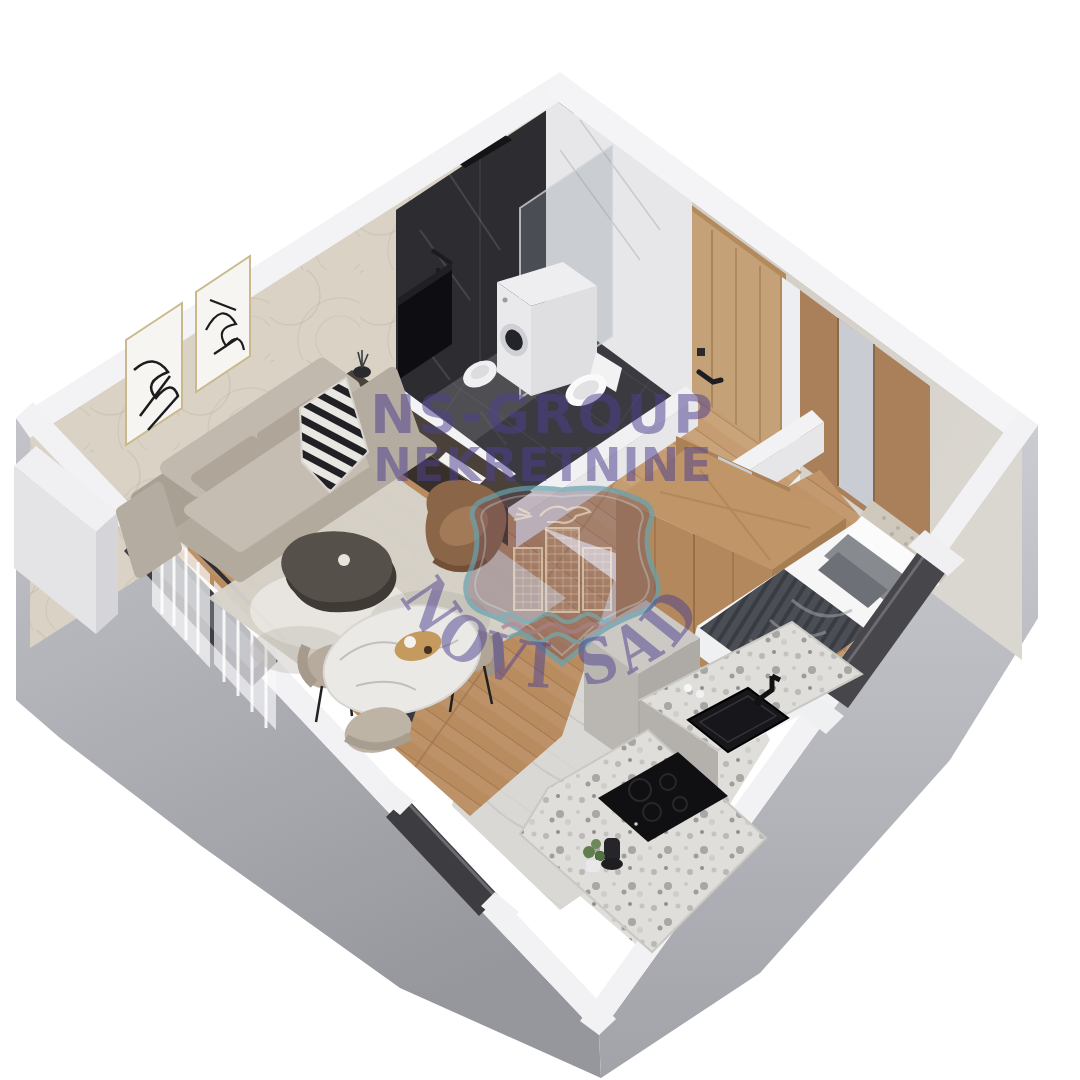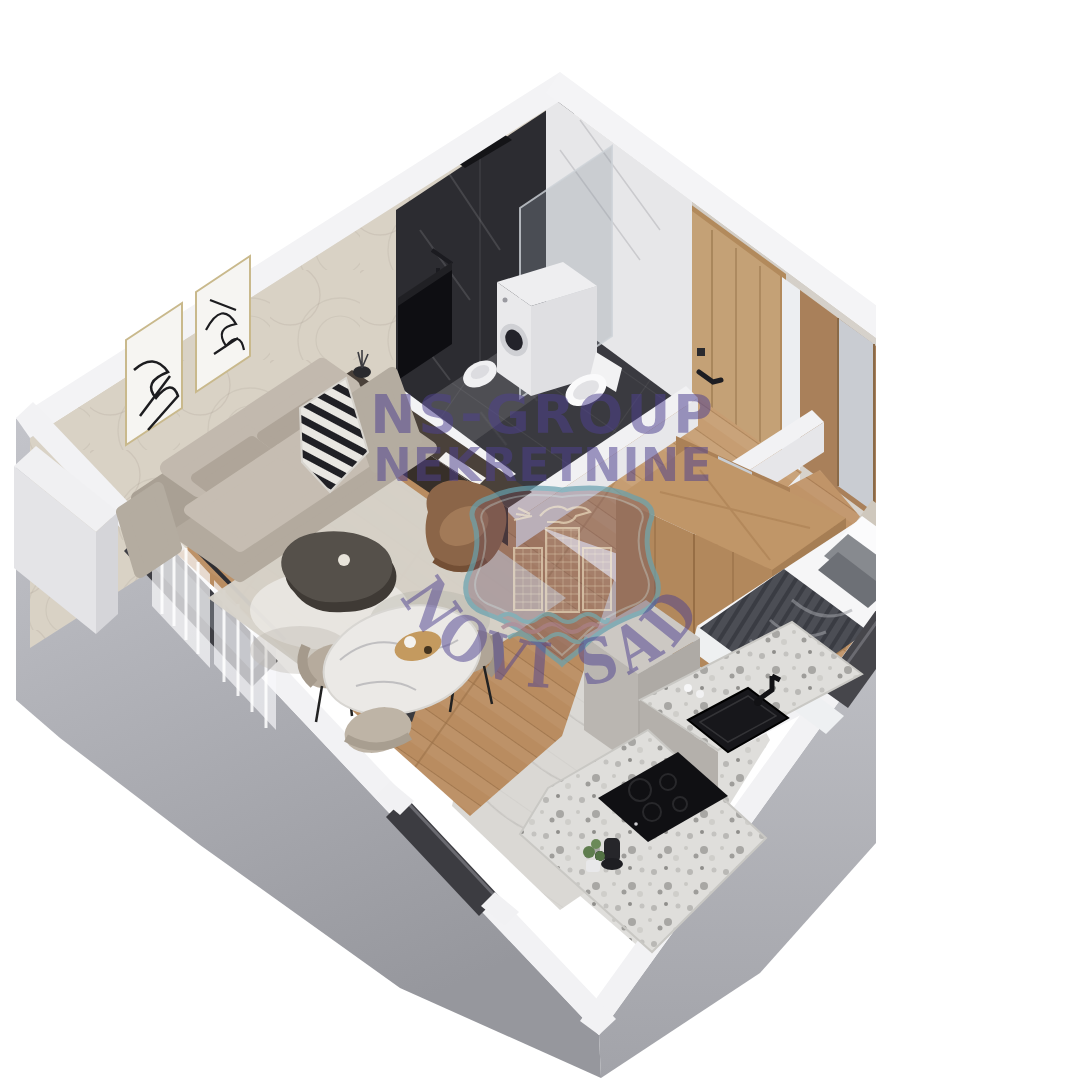--- a/index.html
+++ b/index.html
@@ -1,17 +1,17 @@
 <!DOCTYPE html>
 <html><head>
 <meta charset="utf-8">
 <style>
   html,body{margin:0;padding:0;background:#ffffff;}
   body{font-family:"DejaVu Sans","Liberation Sans",sans-serif;}
-  .stage{position:relative;width:876px;height:1080px;background:#15803d;overflow:hidden;}
+  .stage{position:relative;width:1080px;height:1080px;background:#15803d;overflow:hidden;}
   svg{display:block;}
   text{user-select:none;}
   .brand{font-family:"DejaVu Sans","Liberation Sans",sans-serif;font-weight:bold;}
   .city{font-family:"DejaVu Serif","Liberation Serif",serif;font-weight:bold;}
 </style>
 </head>
 <body>
 
 <div class="stage">
 <svg width="1080" height="1080" viewBox="0 0 1080 1080">

